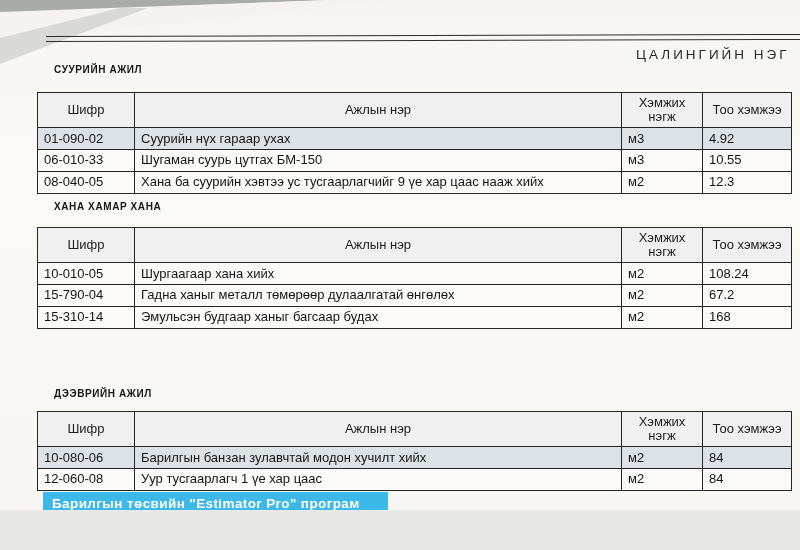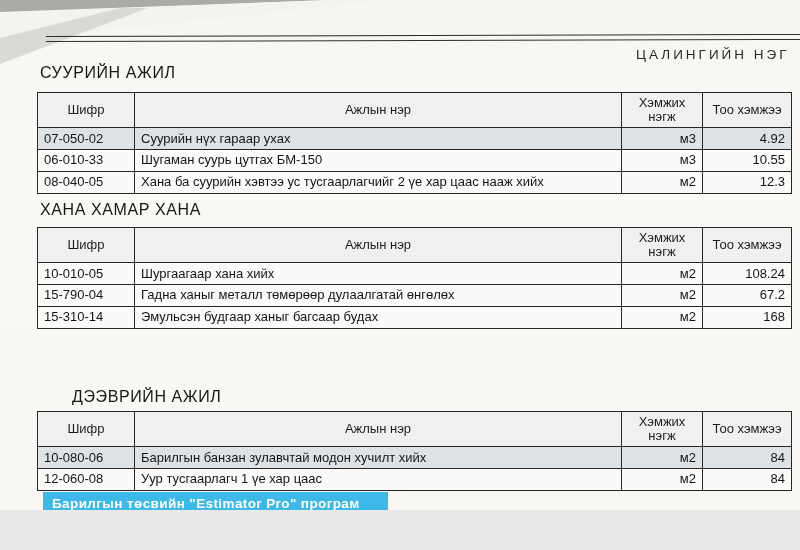--- a/index.html
+++ b/index.html
@@ -39,22 +39,22 @@
     position:absolute;top:35px;left:46px;right:0;height:3.5px;
     border-top:1.6px solid #2b2b2b;border-bottom:1.4px solid #2f2f2f;
     transform:rotate(-0.15deg);
   }
   .hdr-title{
     position:absolute;top:47px;left:636px;width:220px;
     font-size:13.5px;letter-spacing:3px;color:#2a2a2a;white-space:nowrap;
   }
   
   .section-title{
-    position:absolute;left:40px;
-    font-size:16px;font-weight:normal;letter-spacing:0.6px;color:#171717;
+    position:absolute;left:54px;
+    font-size:10px;font-weight:bold;letter-spacing:0.6px;color:#171717;
     white-space:nowrap;
   }
   table.est{
     position:absolute;left:37px;width:754px;
     border-collapse:collapse;table-layout:fixed;
     background:transparent;
   }
   table.est,table.est td,table.est th{
     border:1.4px solid #262626;
   }
@@ -63,21 +63,21 @@
     background:#f0f0f0;font-weight:normal;font-size:13px;line-height:1.08;
     padding:3px 2px;text-align:center;color:#1d1d1d;
   }
   table.est td{
     font-size:13px;line-height:1.22;padding:2.5px 6px;color:#151515;
     background:#fbfaf8;
   }
   table.est tr.shaded td{background:#dde2e7;}
   td.c-code{text-align:left;white-space:nowrap;}
   td.c-name{text-align:left;margin-left:28px;}
-  td.c-unit,td.c-qty{text-align:right;}
+  td.c-unit,td.c-qty{text-align:left;}
   col.w-code{width:97px;}col.w-name{width:487px;}col.w-unit{width:81px;}col.w-qty{width:89px;}
   
   .footer-badge{
     position:absolute;left:43px;top:492px;height:22px;
     display:inline-flex;align-items:center;
     padding:0 28px 0 9px;
     color:#ffffff;font-size:13.5px;font-weight:bold;letter-spacing:0.4px;
     white-space:nowrap;
   }
 </style>
@@ -105,34 +105,34 @@
         <thead>
           <tr>
             <th>Шифр</th>
             <th>Ажлын нэр</th>
             <th>Хэмжих нэгж</th>
             <th>Тоо хэмжээ</th>
           </tr>
         </thead>
         <tbody>
           <tr class="shaded">
-            <td class="c-code">07-050-02</td>
+            <td class="c-code">01-090-02</td>
             <td class="c-name">Суурийн нүх гараар ухах</td>
             <td class="c-unit">м3</td>
             <td class="c-qty">4.92</td>
           </tr>
           <tr>
             <td class="c-code">06-010-33</td>
             <td class="c-name">Шугаман суурь цутгах БМ-150</td>
             <td class="c-unit">м3</td>
             <td class="c-qty">10.55</td>
           </tr>
           <tr>
             <td class="c-code">08-040-05</td>
-            <td class="c-name">Хана ба суурийн хэвтээ ус тусгаарлагчийг 2 үе хар цаас нааж хийх</td>
+            <td class="c-name">Хана ба суурийн хэвтээ ус тусгаарлагчийг 9 үе хар цаас нааж хийх</td>
             <td class="c-unit">м2</td>
             <td class="c-qty">12.3</td>
           </tr>
         </tbody>
       </table>
       <div class="section-title" style="top: 201px;">ХАНА ХАМАР ХАНА</div>
       <table class="est" style="top: 227px;">
         <colgroup>
           <col class="w-code">
           <col class="w-name">
@@ -161,21 +161,21 @@
             <td class="c-qty">67.2</td>
           </tr>
           <tr>
             <td class="c-code">15-310-14</td>
             <td class="c-name">Эмульсэн будгаар ханыг багсаар будах</td>
             <td class="c-unit">м2</td>
             <td class="c-qty">168</td>
           </tr>
         </tbody>
       </table>
-      <div class="section-title" style="top: 388px; margin-left: 32px;">ДЭЭВРИЙН АЖИЛ</div>
+      <div class="section-title" style="top: 388px;">ДЭЭВРИЙН АЖИЛ</div>
       <table class="est" style="top: 411px;">
         <colgroup>
           <col class="w-code">
           <col class="w-name">
           <col class="w-unit">
           <col class="w-qty">
         </colgroup>
         <thead>
           <tr>
             <th>Шифр</th>

